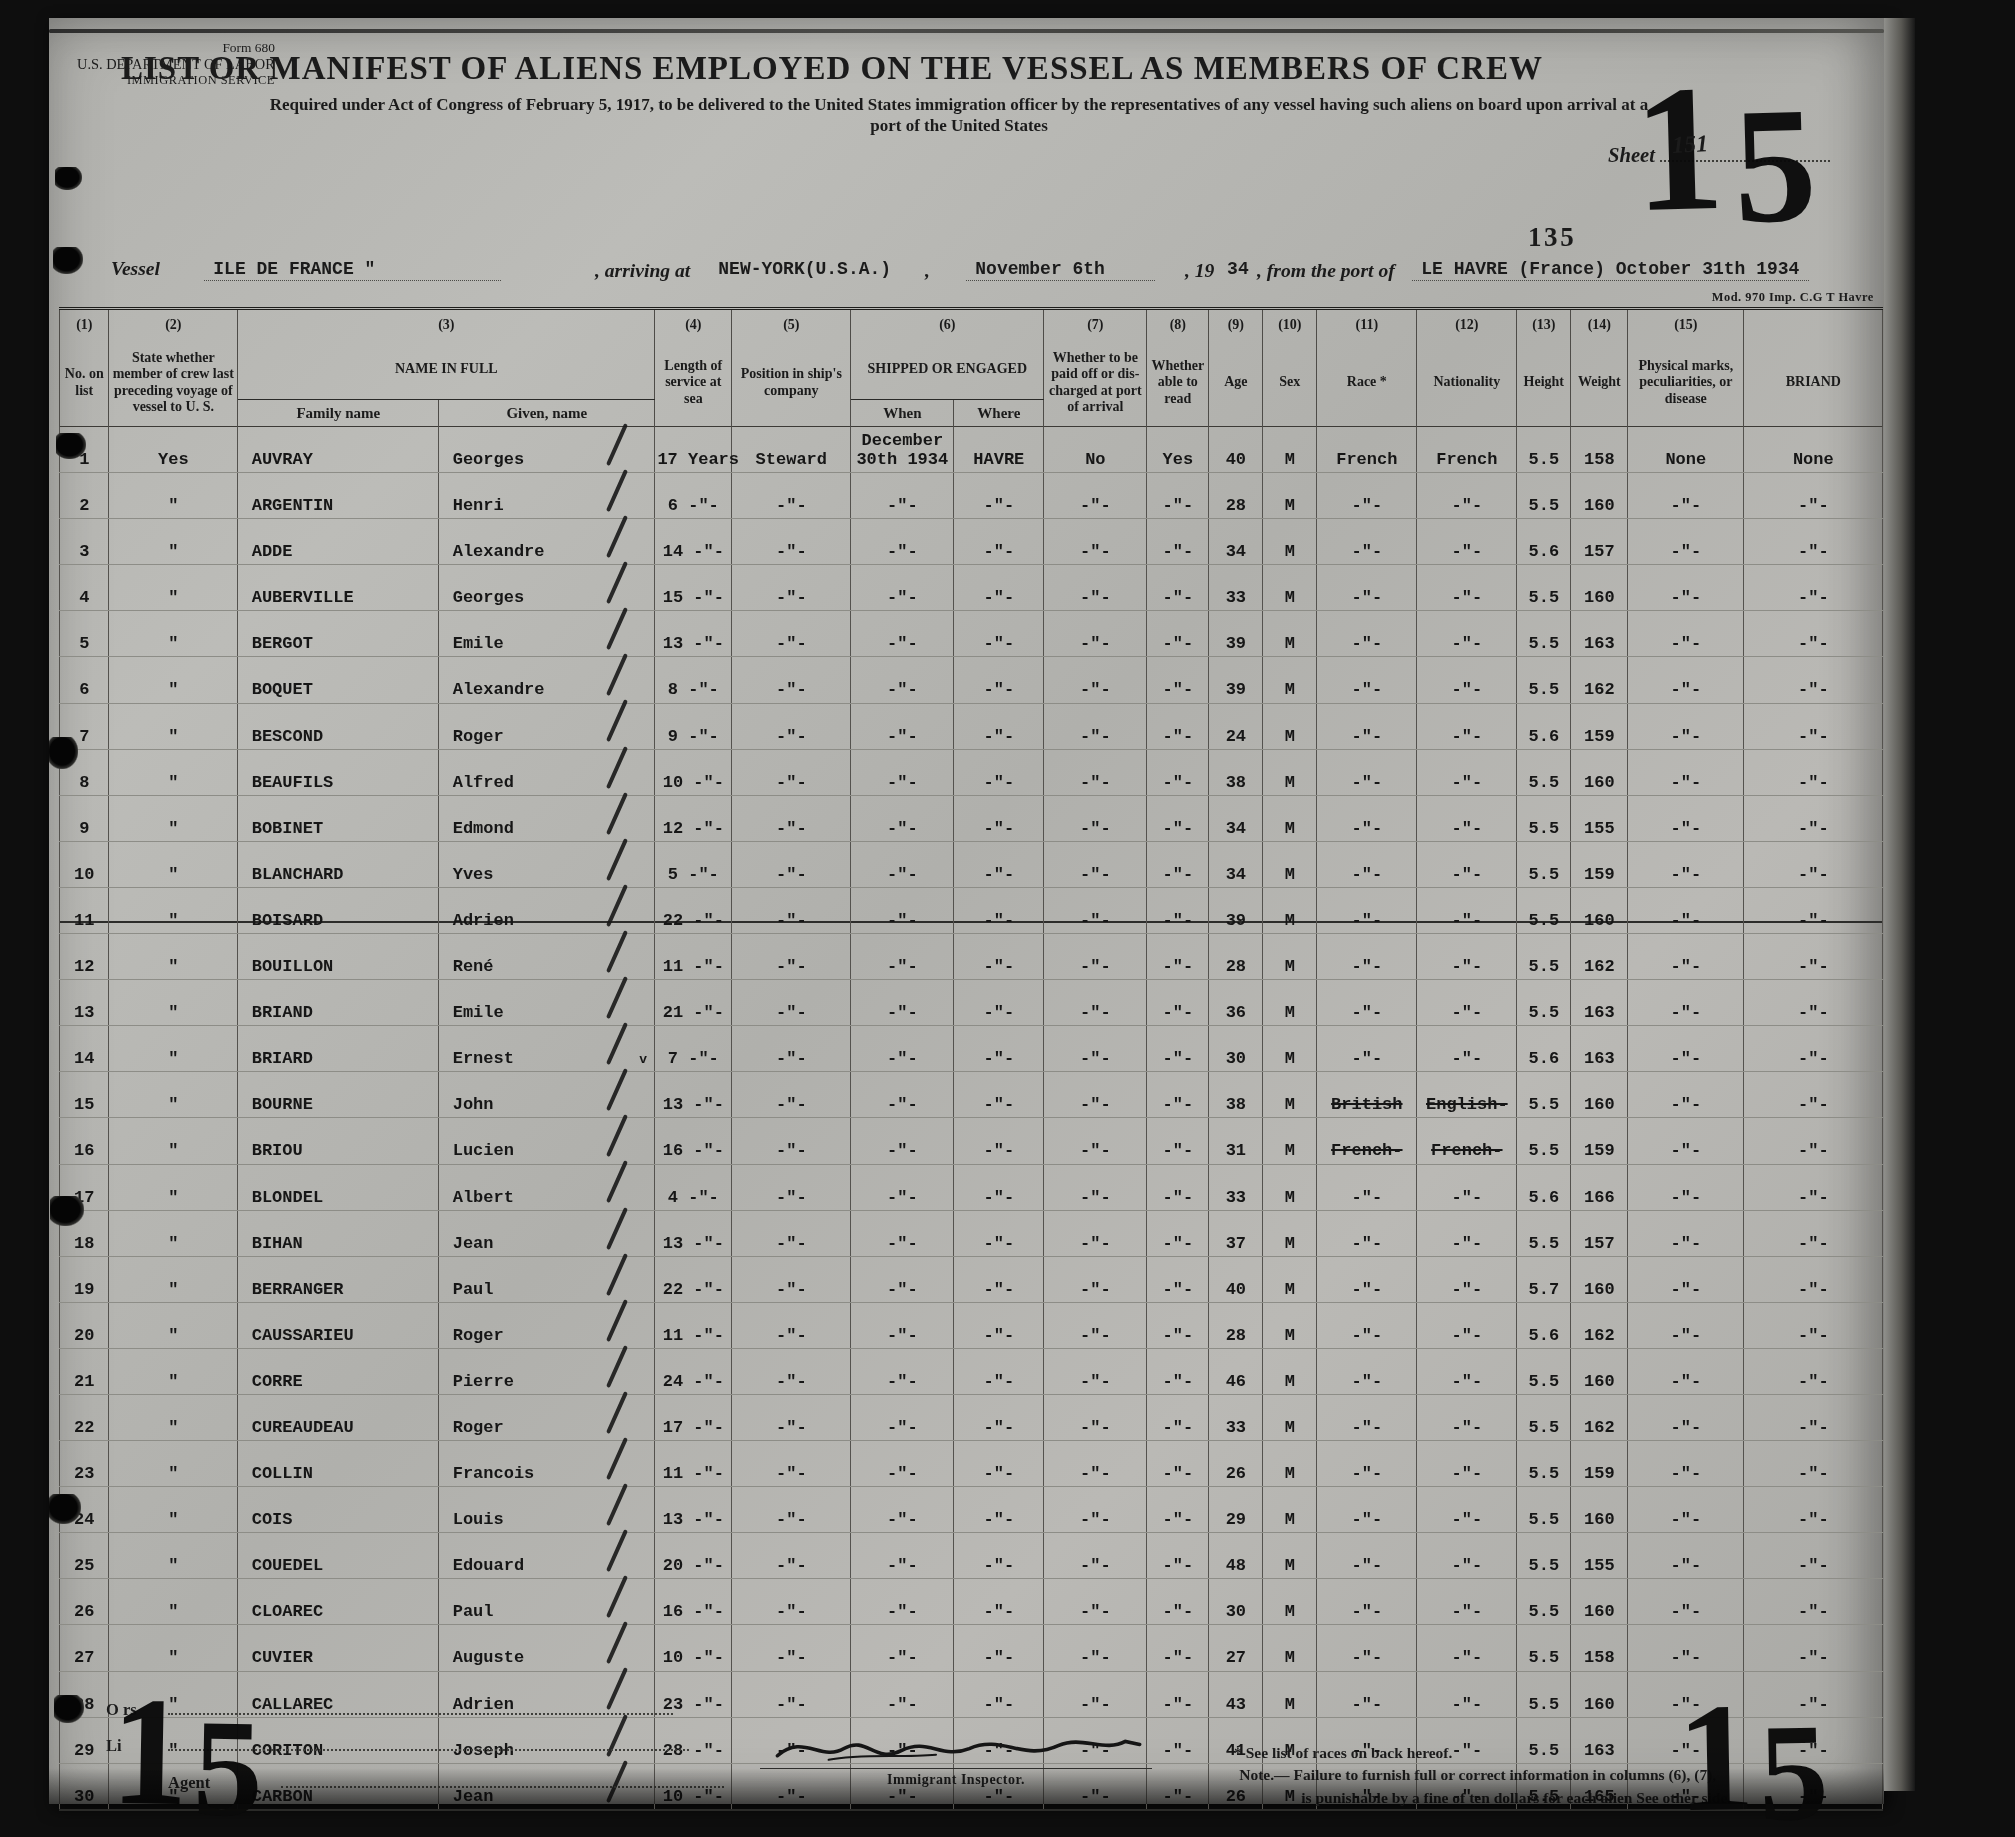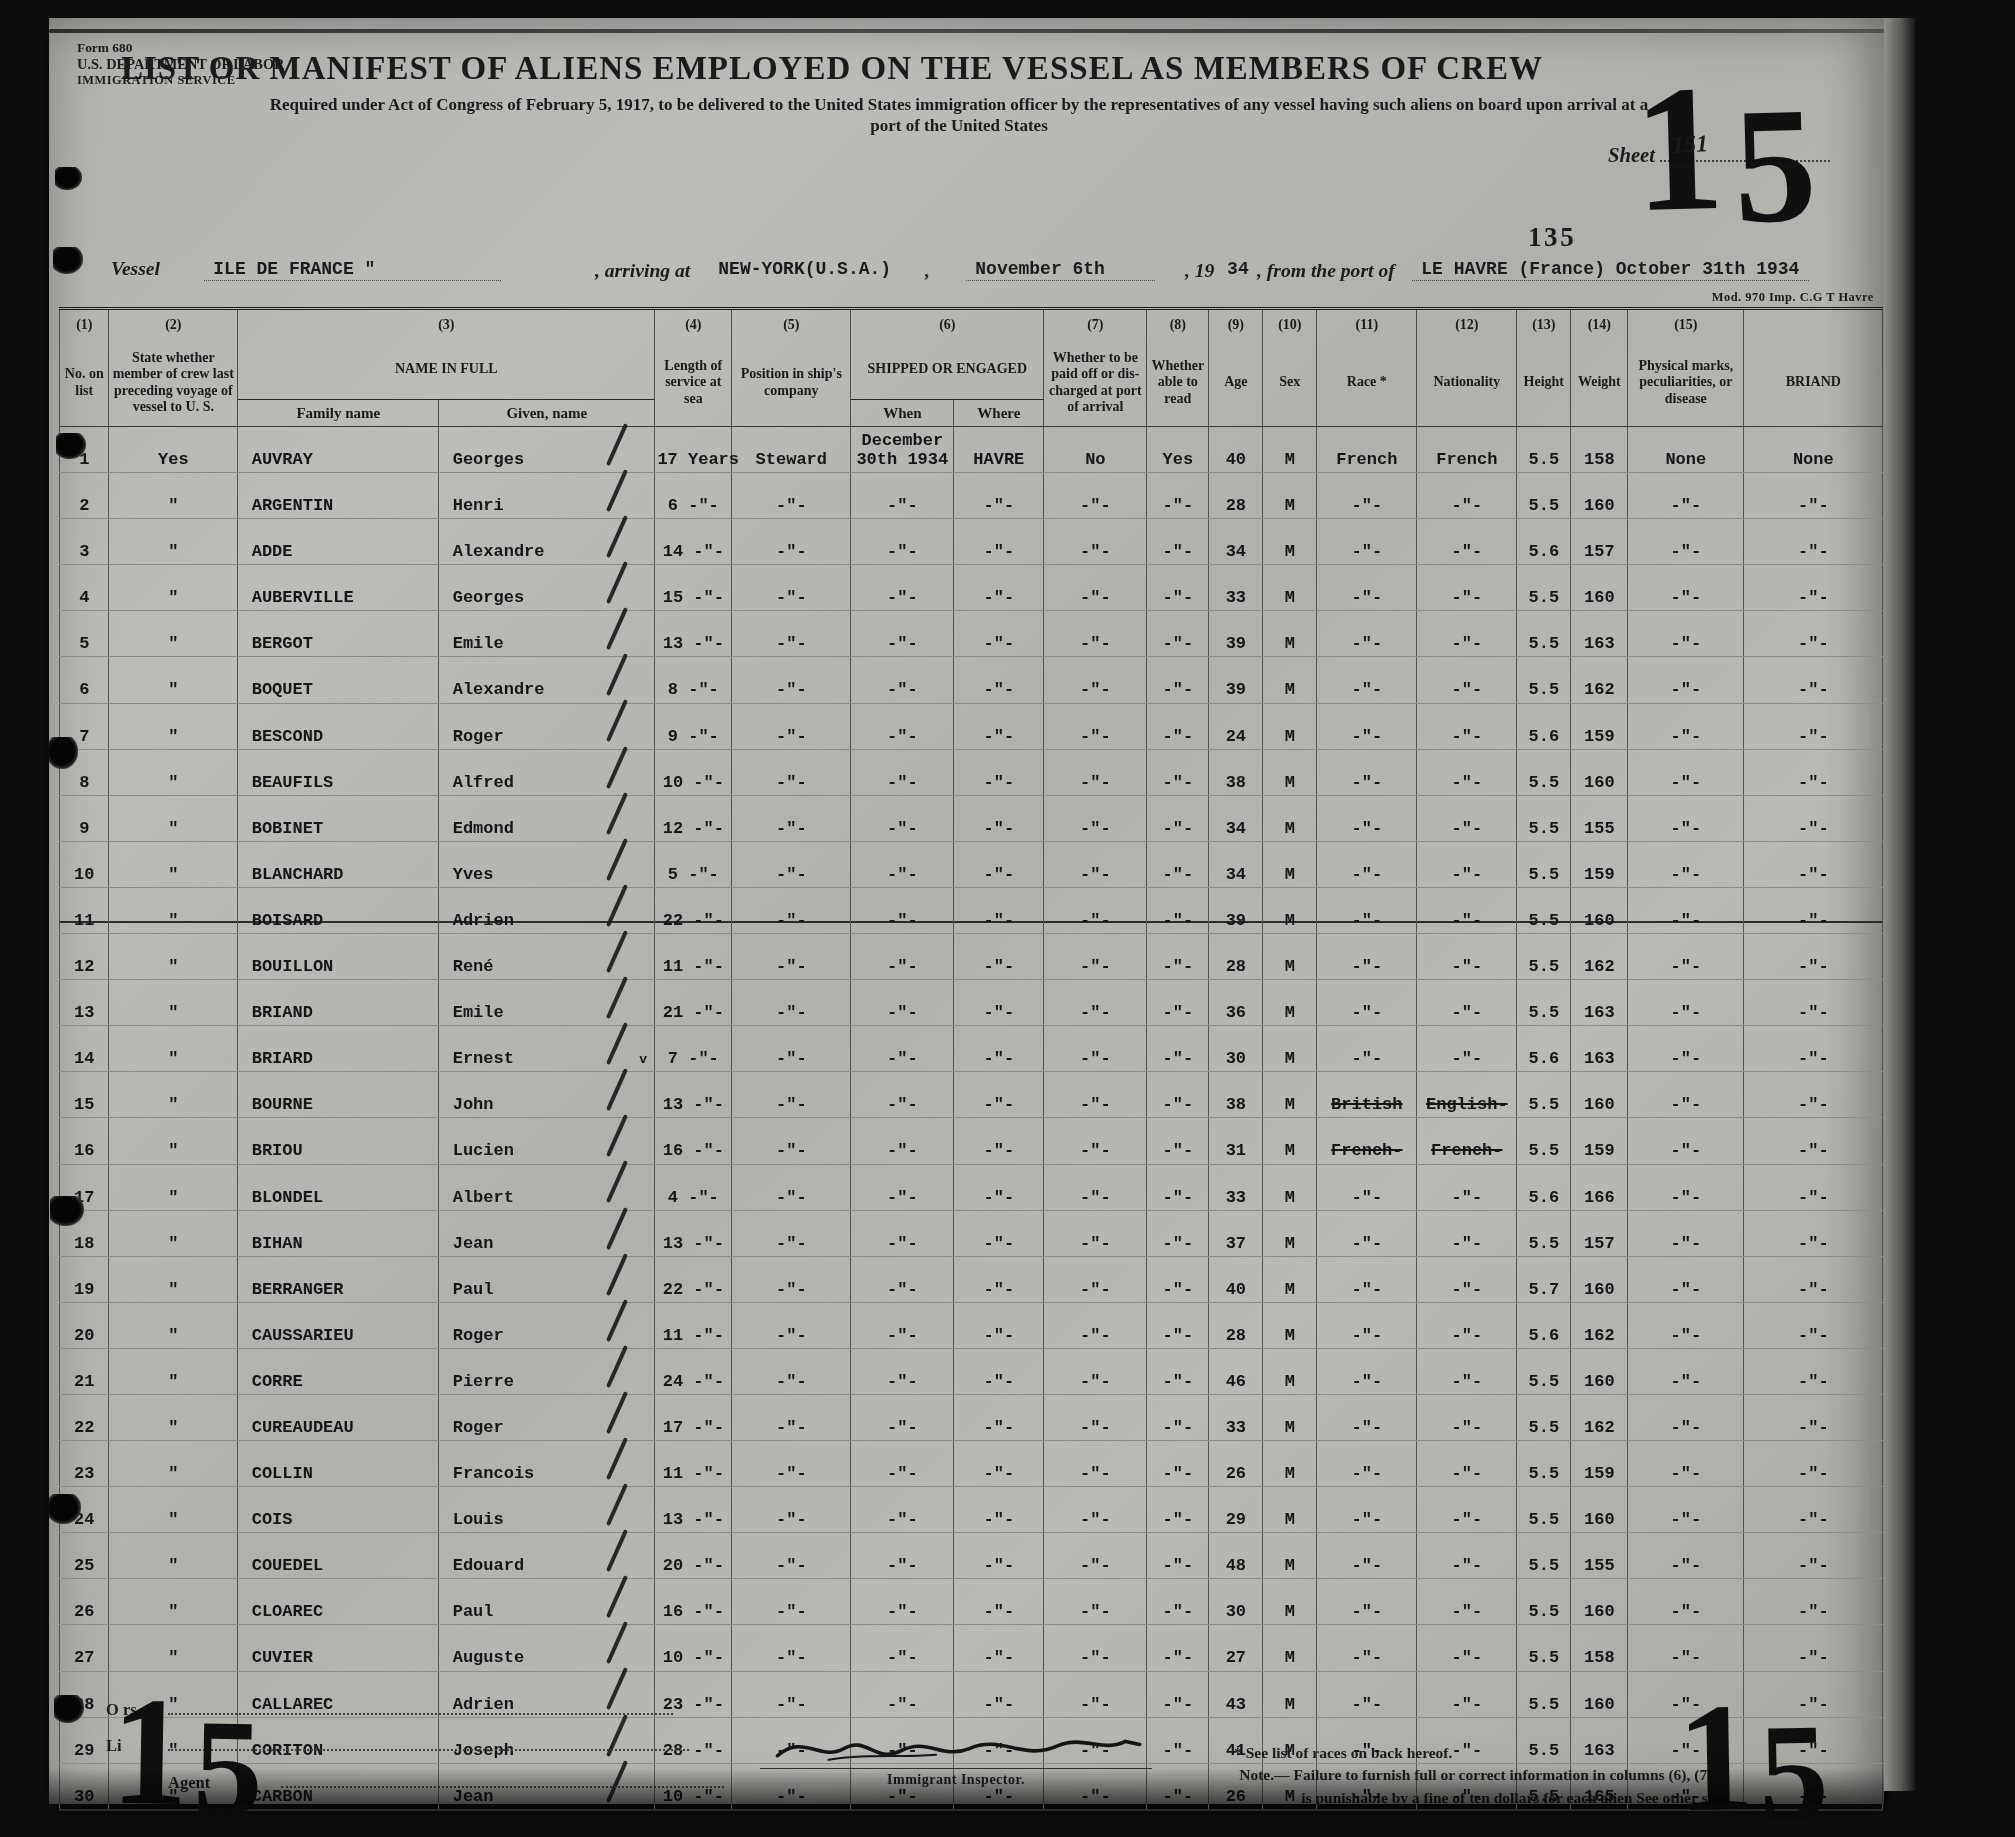--- a/index.html
+++ b/index.html
@@ -11,21 +11,21 @@
          box-shadow:inset 0 0 62px rgba(0,0,0,.25), inset -20.6px 0 41px rgba(0,0,0,.18), 4.1px 5.2px 15.5px rgba(0,0,0,.8);}
   .paper-topline{position:absolute;left:0;top:11.3px;width:100%;height:3.6px;
          background:linear-gradient(90deg,#1c1c1c,#3a3a38 45%,#242422 75%,#4a4a46);border-radius:1.5px;opacity:.85;}
   .paper-bottom-shade{position:absolute;left:0;bottom:0;width:100%;height:36px;
          background:linear-gradient(180deg,rgba(0,0,0,0),rgba(0,0,0,.55));}
   .page-edge{position:absolute;left:1884px;top:18px;width:31px;height:1773px;
          background:linear-gradient(90deg,#8f8f8b,#5a5954 55%,#171717);}
   
   .hole{position:absolute;background:radial-gradient(ellipse at 45% 45%, #050505 55%, #2e2e2c 68%, rgba(0,0,0,0) 74%);}
   
-  .formid{position:absolute;left:28px;top:21.6px;text-align:left;font-weight:bold;line-height:1.2;}
+  .formid{position:absolute;left:28px;top:21.6px;text-align:right;font-weight:normal;line-height:1.2;}
   .formid .l1{font-size:13.4px;}
   .formid .l2{font-size:14.4px;}
   .formid .l3{font-size:12.4px;letter-spacing:0.5px;}
   .doc-title{position:absolute;left:72px;top:32px;width:1649px;text-align:left;
          font-size:33px;font-weight:bold;letter-spacing:1px;white-space:nowrap;}
   .doc-sub{position:absolute;left:124px;top:76px;width:1572px;text-align:center;
          font-size:17px;font-weight:bold;line-height:1.25;}
   .sheet-row{position:absolute;left:1538px;top:124px;font-size:20.6px;font-style:italic;font-weight:bold;margin-left:21px;}
   .sheet-dots{display:inline-block;width:170px;border-bottom:2.1px dotted #3c3c38;height:17.5px;}
   .stamp{font-family:"Liberation Serif",serif;font-weight:bold;color:#0a0a0a;line-height:.9;}

